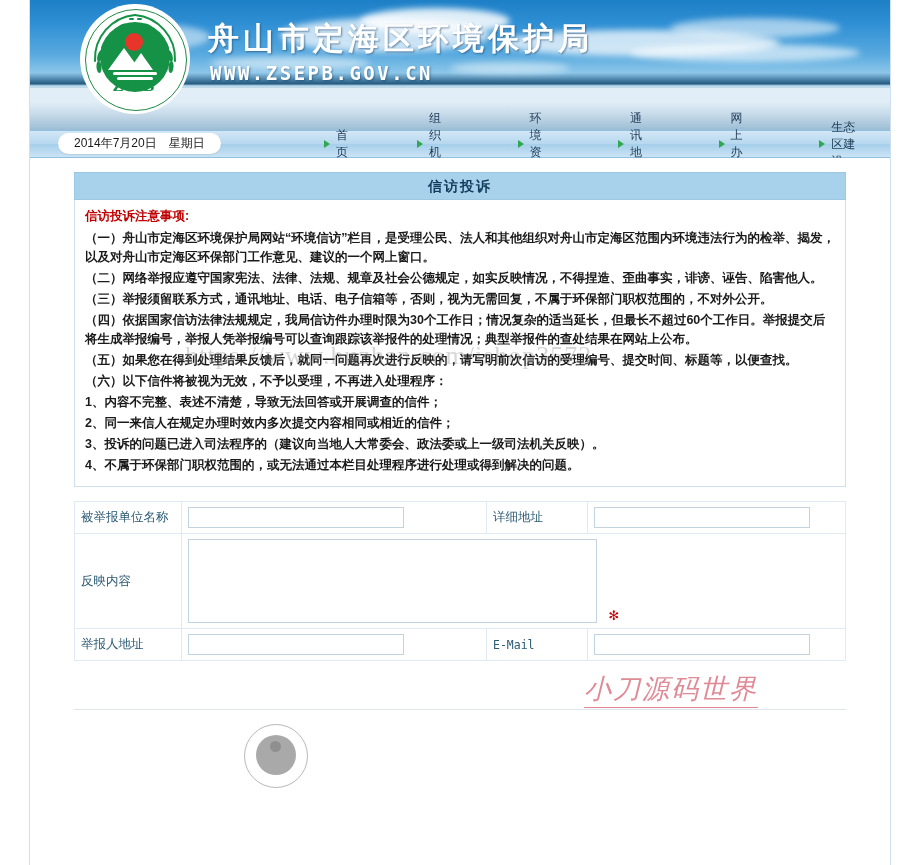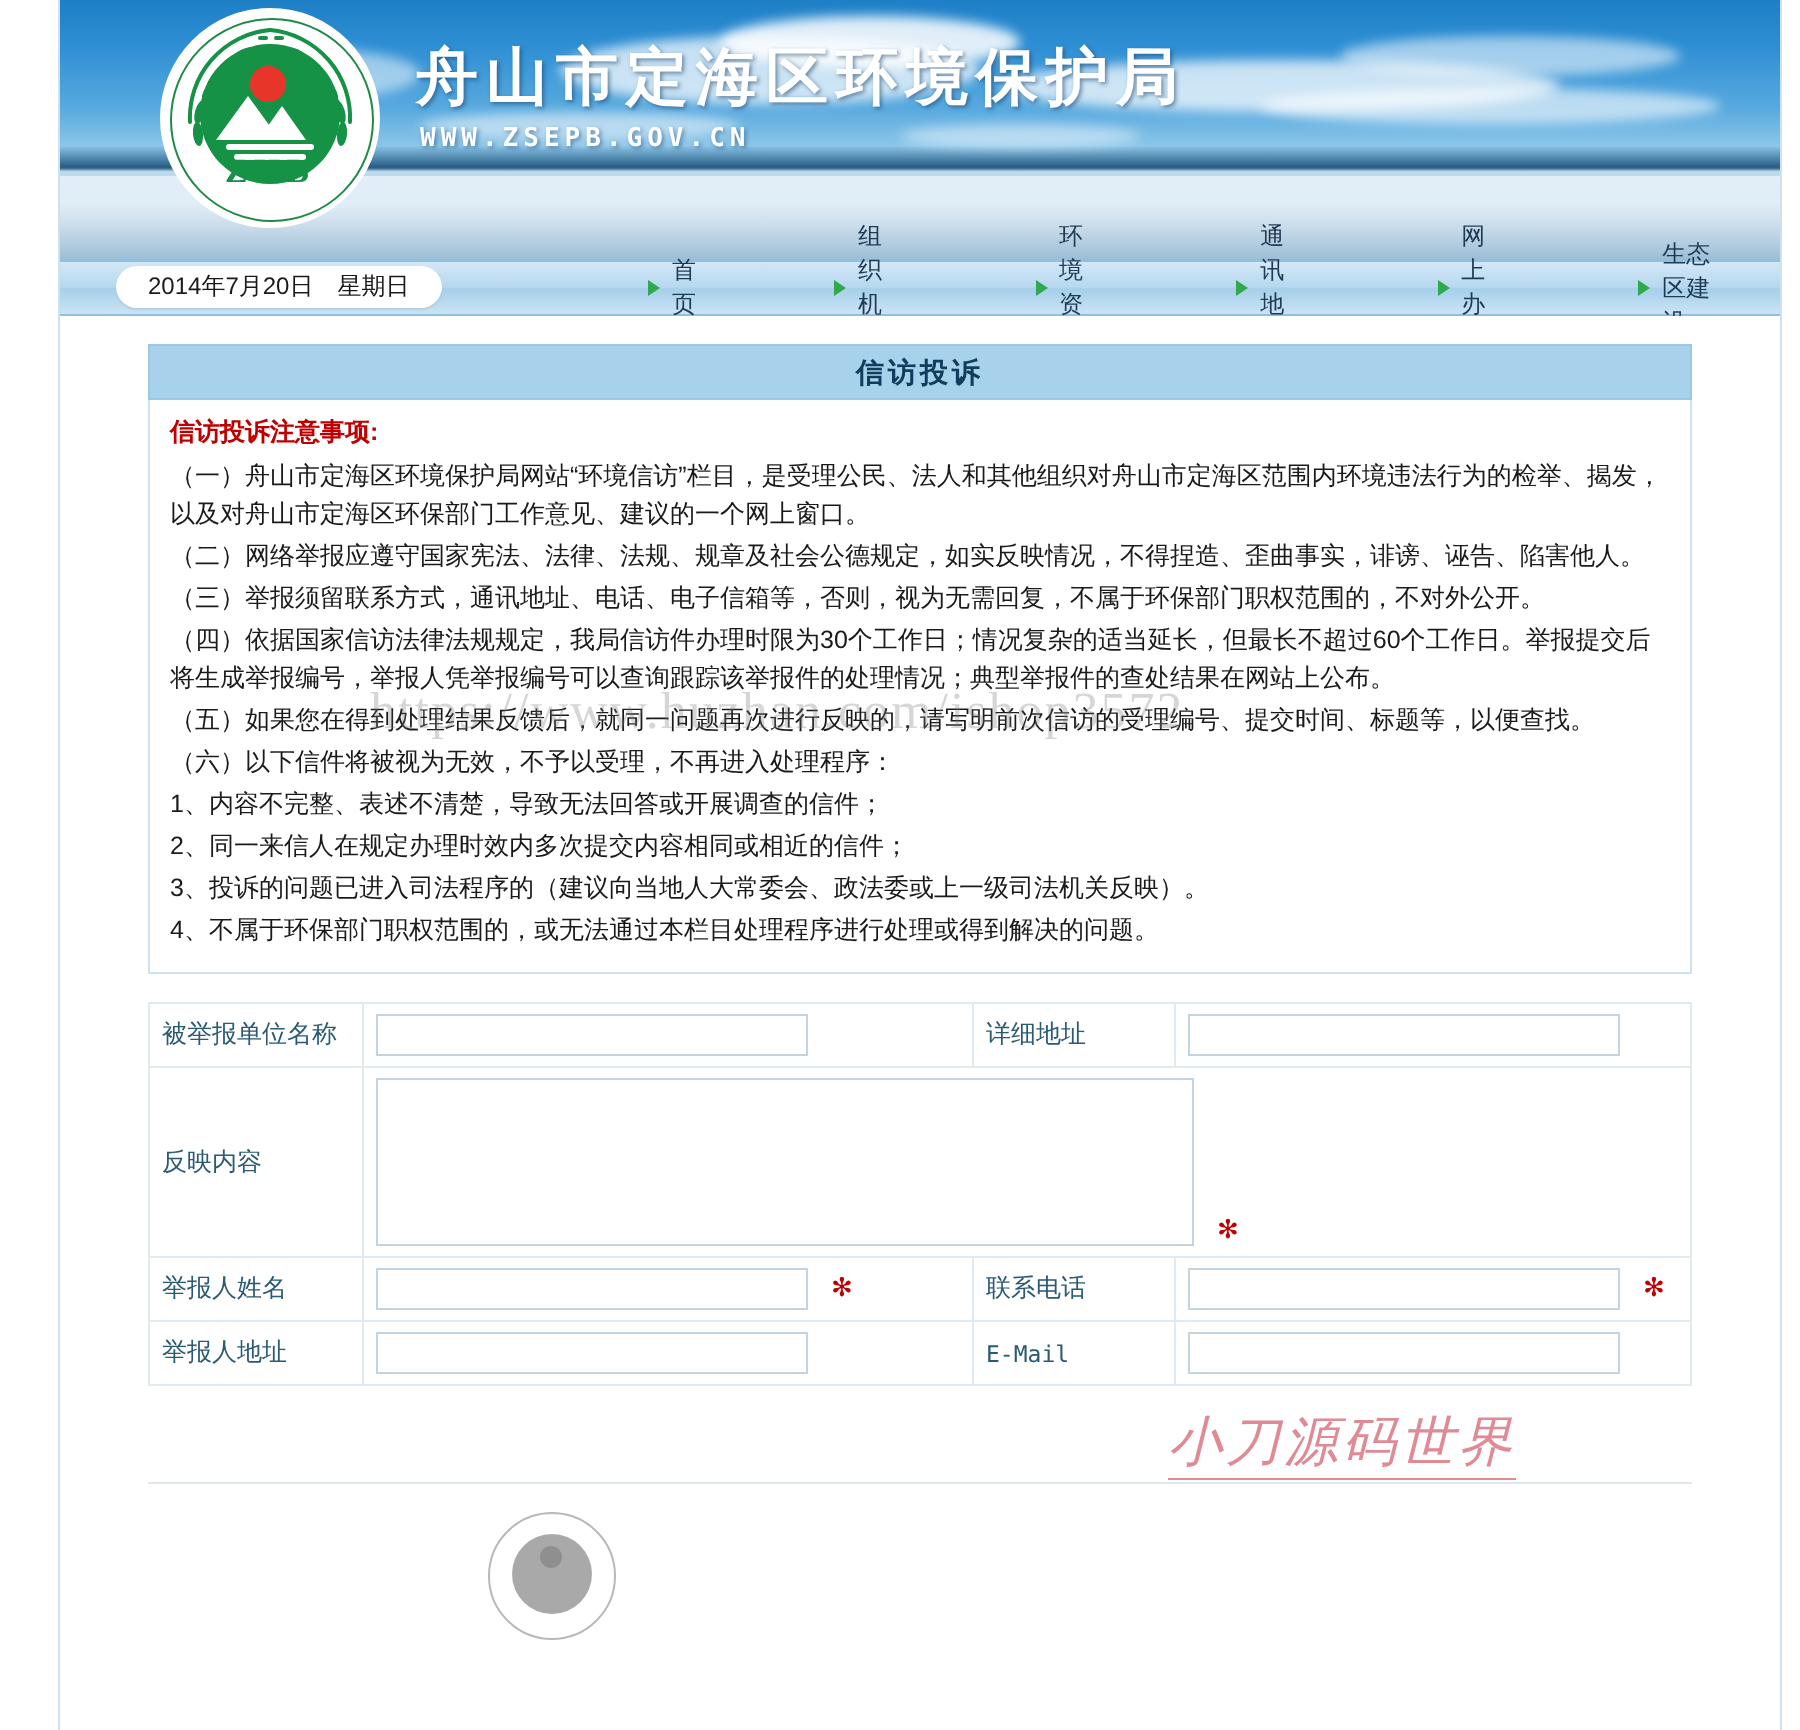--- a/index.html
+++ b/index.html
@@ -85,21 +85,21 @@
   .site-title{
     position:absolute;left:178px;top:18px;
     font-family:"DejaVu Sans","Liberation Sans",sans-serif;
     font-size:31px;font-weight:bold;color:#ffffff;
     letter-spacing:4px;
     text-shadow:1px 1px 2px rgba(20,60,100,.55);
   }
   .site-url{
     position:absolute;left:180px;top:62px;
     font-family:"DejaVu Sans Mono","Liberation Mono",monospace;
-    font-size:13px;font-weight:bold;color:#ffffff;letter-spacing:2.5px;
+    font-size:19px;font-weight:bold;color:#ffffff;letter-spacing:2.5px;
     text-shadow:1px 1px 2px rgba(20,60,100,.5);
   }
 
   
   .nav{
     position:relative;width:860px;height:26px;
     background:linear-gradient(to bottom,#d3e7f6 0%,#b7d8ef 48%,#a6cfea 52%,#cbe4f5 100%);
     border-top:1px solid #8fc0e0;
     border-bottom:1px solid #8fc0e0;
   }
@@ -129,20 +129,21 @@
   .notice{
     border:1px solid #cfe0ee;border-top:none;background:#fff;
     padding:8px 10px 10px 10px;position:relative;
   }
   .notice h4{
     margin:0 0 3px 0;font-size:12.5px;font-weight:bold;color:#c00000;
   }
   .notice p{
     margin:0;padding:1px 0;font-size:12.5px;line-height:19px;color:#1a1a1a;
     text-indent:0;
+    font-weight:bold;
   }
 
   .wm-url{
     position:absolute;left:110px;top:141px;
     font-family:"Liberation Serif","DejaVu Serif",serif;
     font-size:26px;color:rgba(120,120,120,.30);
     white-space:nowrap;letter-spacing:1px;pointer-events:none;
   }
 
   
@@ -311,32 +312,20 @@
           </td>
         </tr>
         <tr>
           <td class="lbl">反映内容</td>
           <td colspan="3">
             <textarea class="ta" style=""></textarea>
             <span class="star" style="vertical-align:bottom">✻</span>
           </td>
         </tr>
         <tr>
-          <td class="lbl">举报人姓名</td>
-          <td>
-            <input class="txt" style="width: 208px;" value="">
-            <span class="star">✻</span>
-          </td>
-          <td class="lbl2">联系电话</td>
-          <td>
-            <input class="txt" style="width: 208px;" value="">
-            <span class="star">✻</span>
-          </td>
-        </tr>
-        <tr>
           <td class="lbl">举报人地址</td>
           <td>
             <input class="txt" style="width: 208px;" value="">
           </td>
           <td class="lbl2" style="font-family:'DejaVu Sans Mono','Liberation Mono',monospace;font-size:11.5px;color:#2b5a73">E-Mail</td>
           <td>
             <input class="txt" style="width: 208px;" value="">
           </td>
         </tr>
       </tbody>

